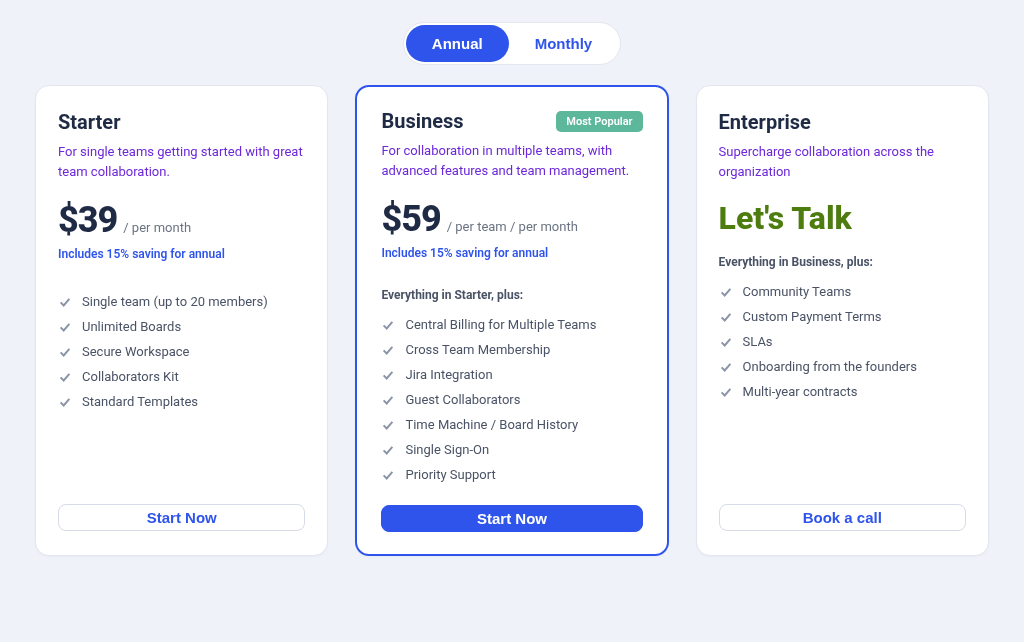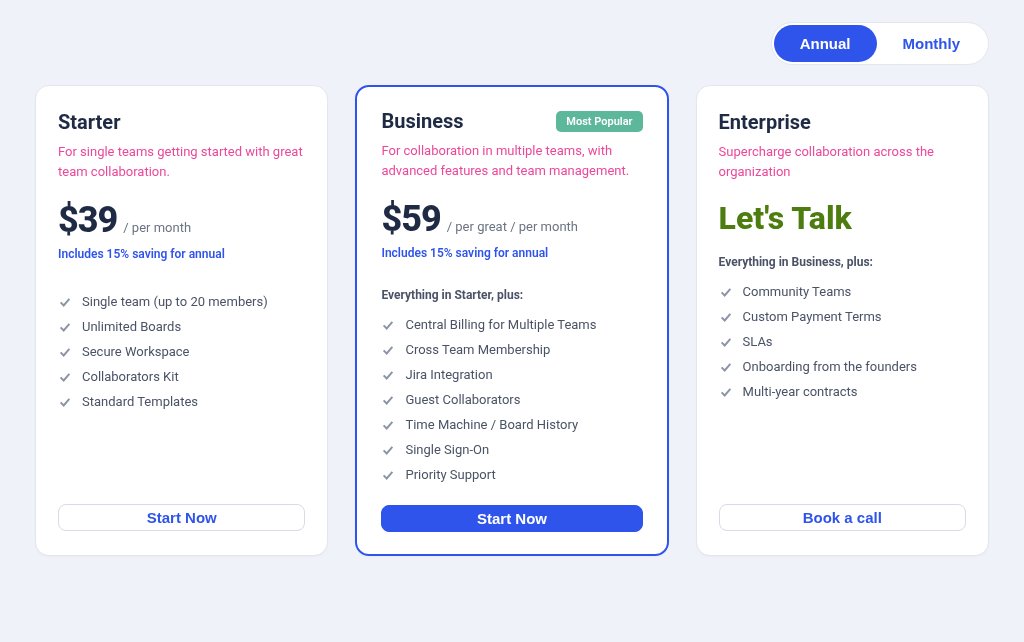--- a/index.html
+++ b/index.html
@@ -4,21 +4,21 @@
   <style>
     * { box-sizing: border-box; margin: 0; padding: 0; }
     body {
       font-family: -apple-system, BlinkMacSystemFont, 'Segoe UI', Roboto, sans-serif;
       background: #f0f2f9;
       padding: 22px 35px 0 35px;
       width: 1024px;
       height: 642px;
       overflow: hidden;
     }
-    .toggle-wrap { display: flex; justify-content: flex-end; margin-bottom: 20px; }
+    .toggle-wrap { display: flex; justify-content: center; margin-bottom: 20px; }
     .toggle {
       display: inline-flex;
       background: #fff;
       border: 1px solid #e3e6ef;
       border-radius: 999px;
       padding: 2px;
     }
     .toggle button {
       border: none;
       background: transparent;
@@ -49,21 +49,21 @@
     .card-head { display: flex; align-items: center; justify-content: space-between; margin-bottom: 8px; }
     .card h2 { font-size: 20px; font-weight: 700; color: #1f2a44; }
     .badge {
       background: #5db79b;
       color: #fff;
       font-size: 11px;
       font-weight: 600;
       padding: 4px 10px;
       border-radius: 5px;
     }
-    .desc { font-size: 13px; color: #ec4899; line-height: 1.5; margin-bottom: 18px; }
+    .desc { font-size: 13px; color: #6d28d9; line-height: 1.5; margin-bottom: 18px; }
     .price-row { display: flex; align-items: baseline; gap: 6px; margin-bottom: 6px; }
     .price { font-size: 36px; font-weight: 800; color: #1f2a44; letter-spacing: -1px; }
     .price-unit { font-size: 13px; color: #6b7482; }
     .talk { font-size: 32px; font-weight: 800; color: #4d7c0f; margin-bottom: 18px; }
     .savings { font-size: 12px; font-weight: 600; color: #2f54eb; margin-bottom: 28px; }
     .list-title { font-size: 12px; font-weight: 700; color: #4a5366; margin-bottom: 10px; }
     ul.features { list-style: none; margin-bottom: 18px; }
     ul.features li { display: flex; align-items: center; gap: 10px; font-size: 13px; color: #4a5366; padding: 5px 0; }
     .check { flex: 0 0 14px; width: 14px; height: 14px; stroke: #8a94a6; stroke-width: 2.2; fill: none; }
     .spacer { flex: 1; }
@@ -139,21 +139,21 @@
   </div>
 
   <div class="card featured">
     <div class="card-head">
       <h2>Business</h2>
       <span class="badge">Most Popular</span>
     </div>
     <p class="desc">For collaboration in multiple teams, with advanced features and team management.</p>
     <div class="price-row">
       <span class="price">$59</span>
-      <span class="price-unit">/ per great / per month</span>
+      <span class="price-unit">/ per team / per month</span>
     </div>
     <div class="savings">Includes 15% saving for annual</div>
     <div class="list-title">Everything in Starter, plus:</div>
     <ul class="features">
         <li>
           <svg class="check" viewBox="0 0 16 16">
             <polyline points="3,8.5 6.5,12 13,4.5"></polyline>
           </svg>
           <span>Central Billing for Multiple Teams</span>
         </li>

